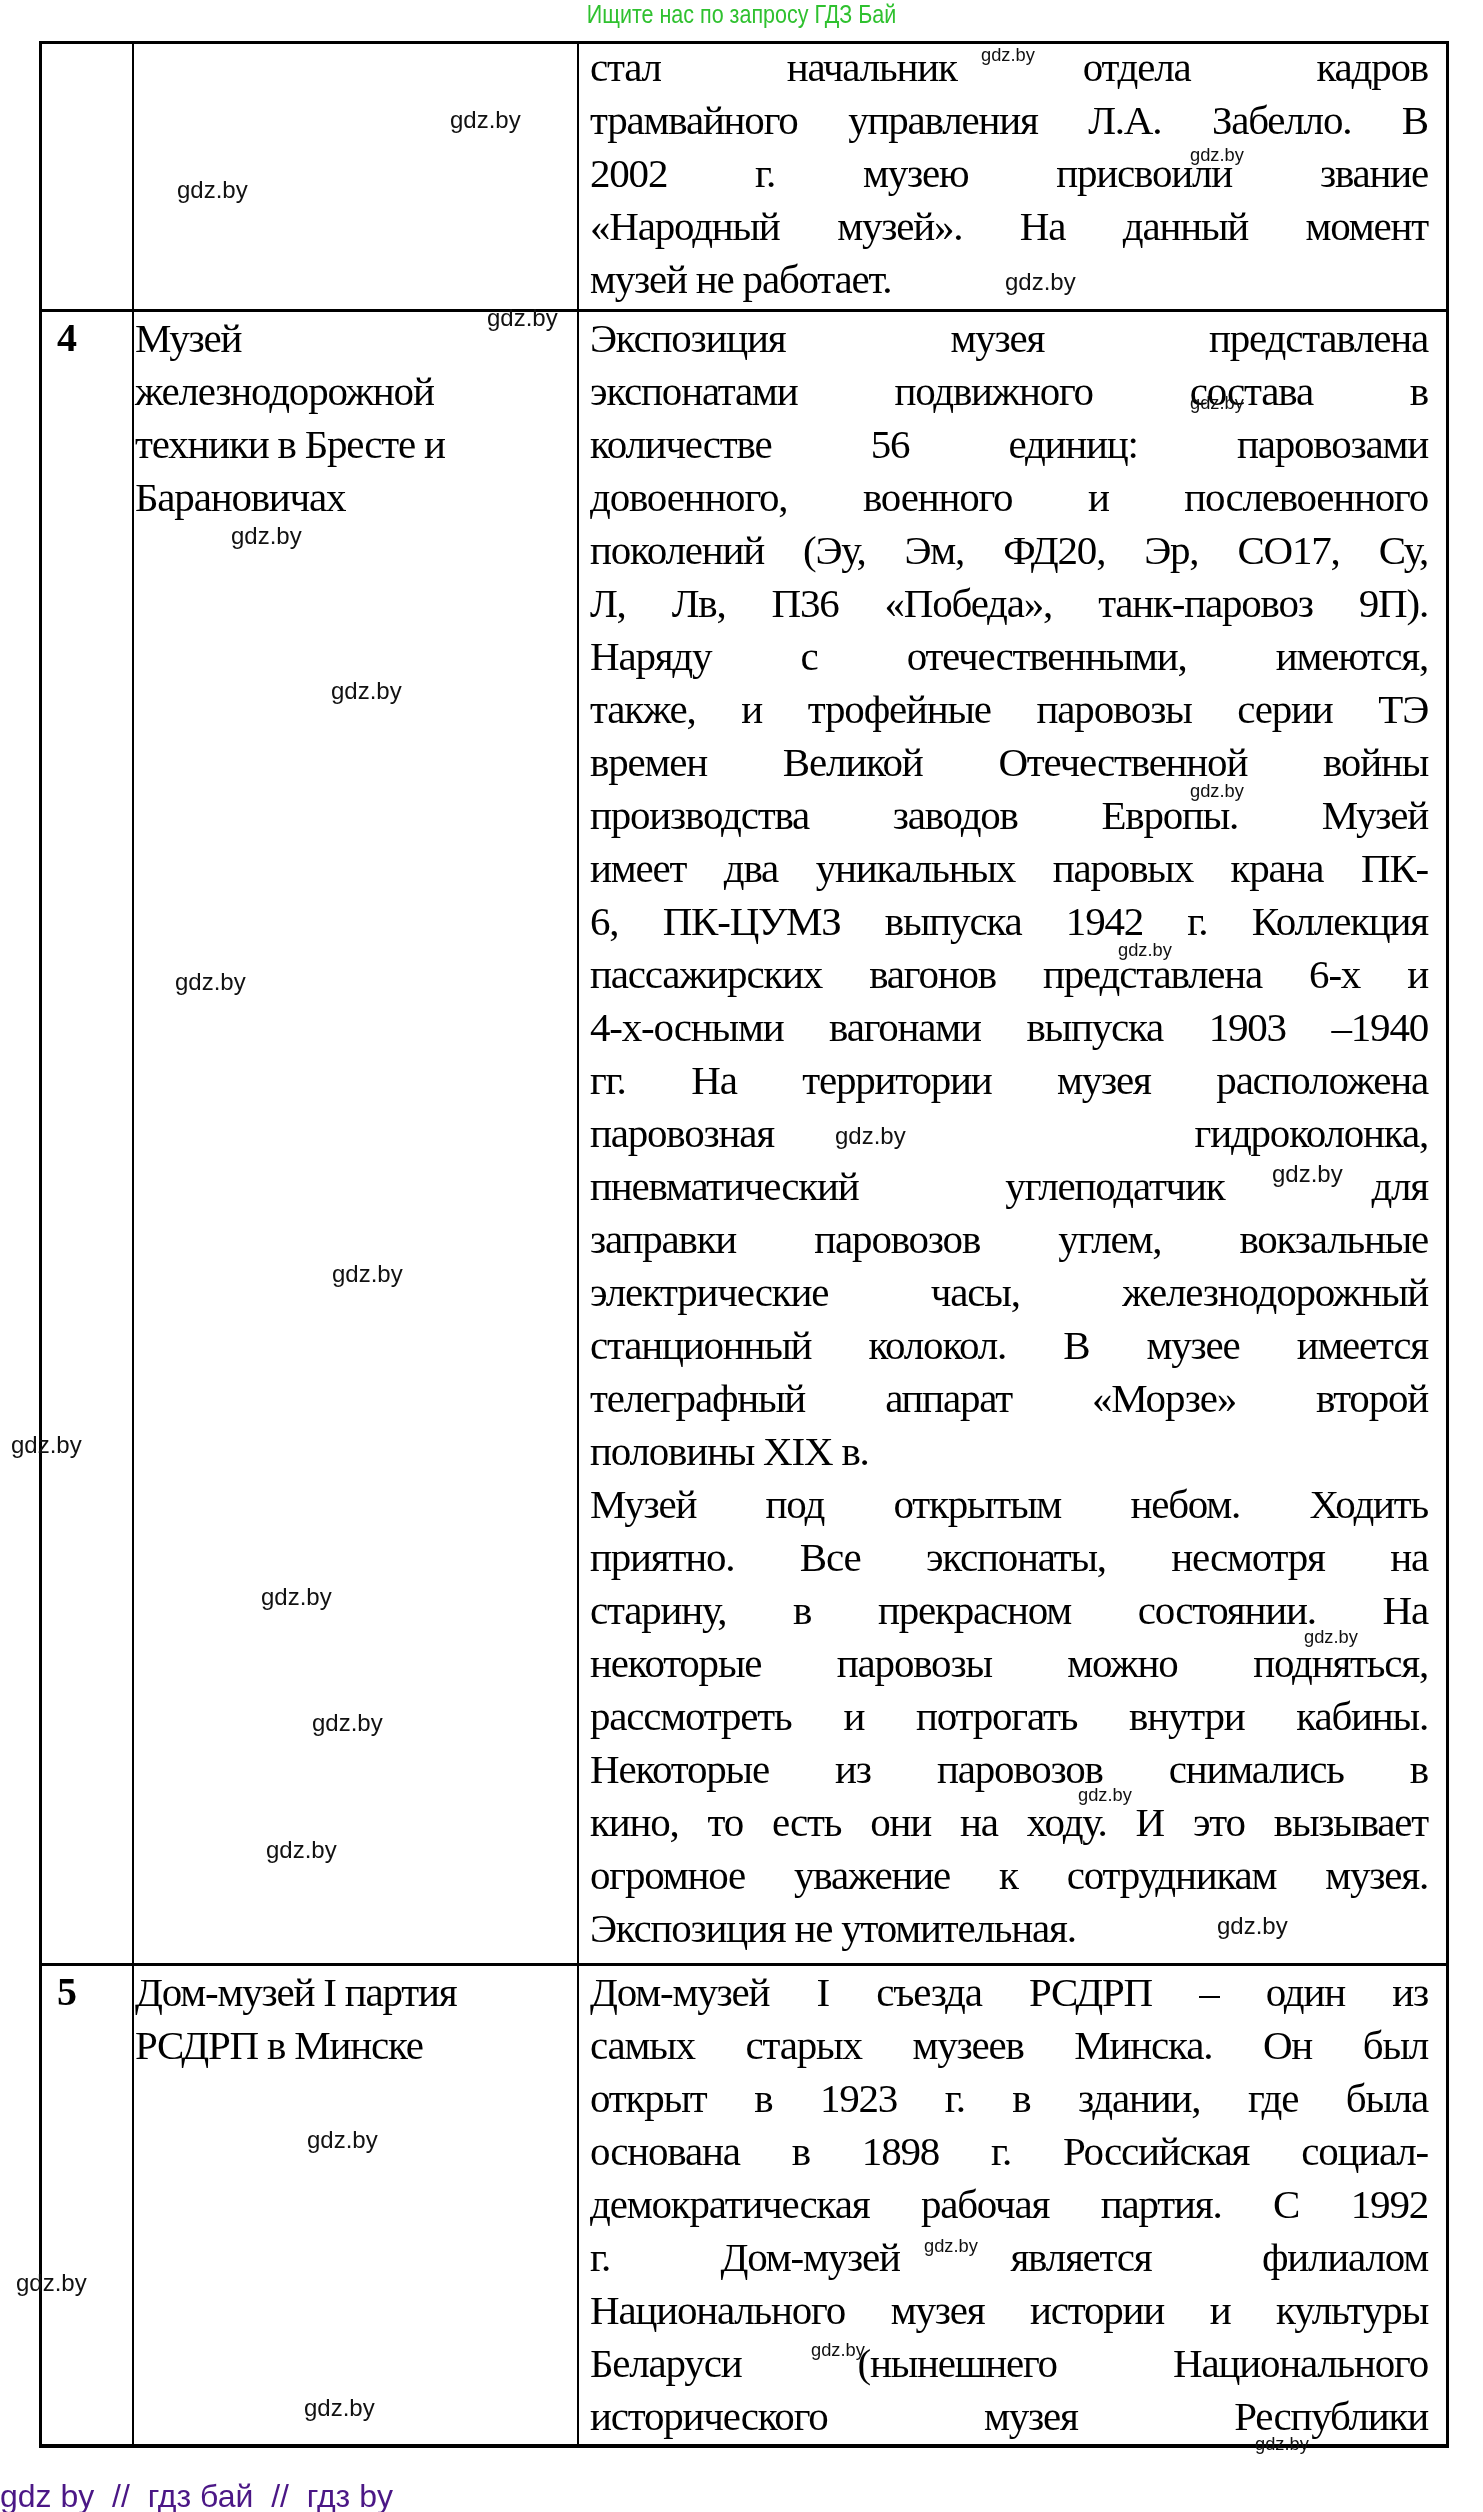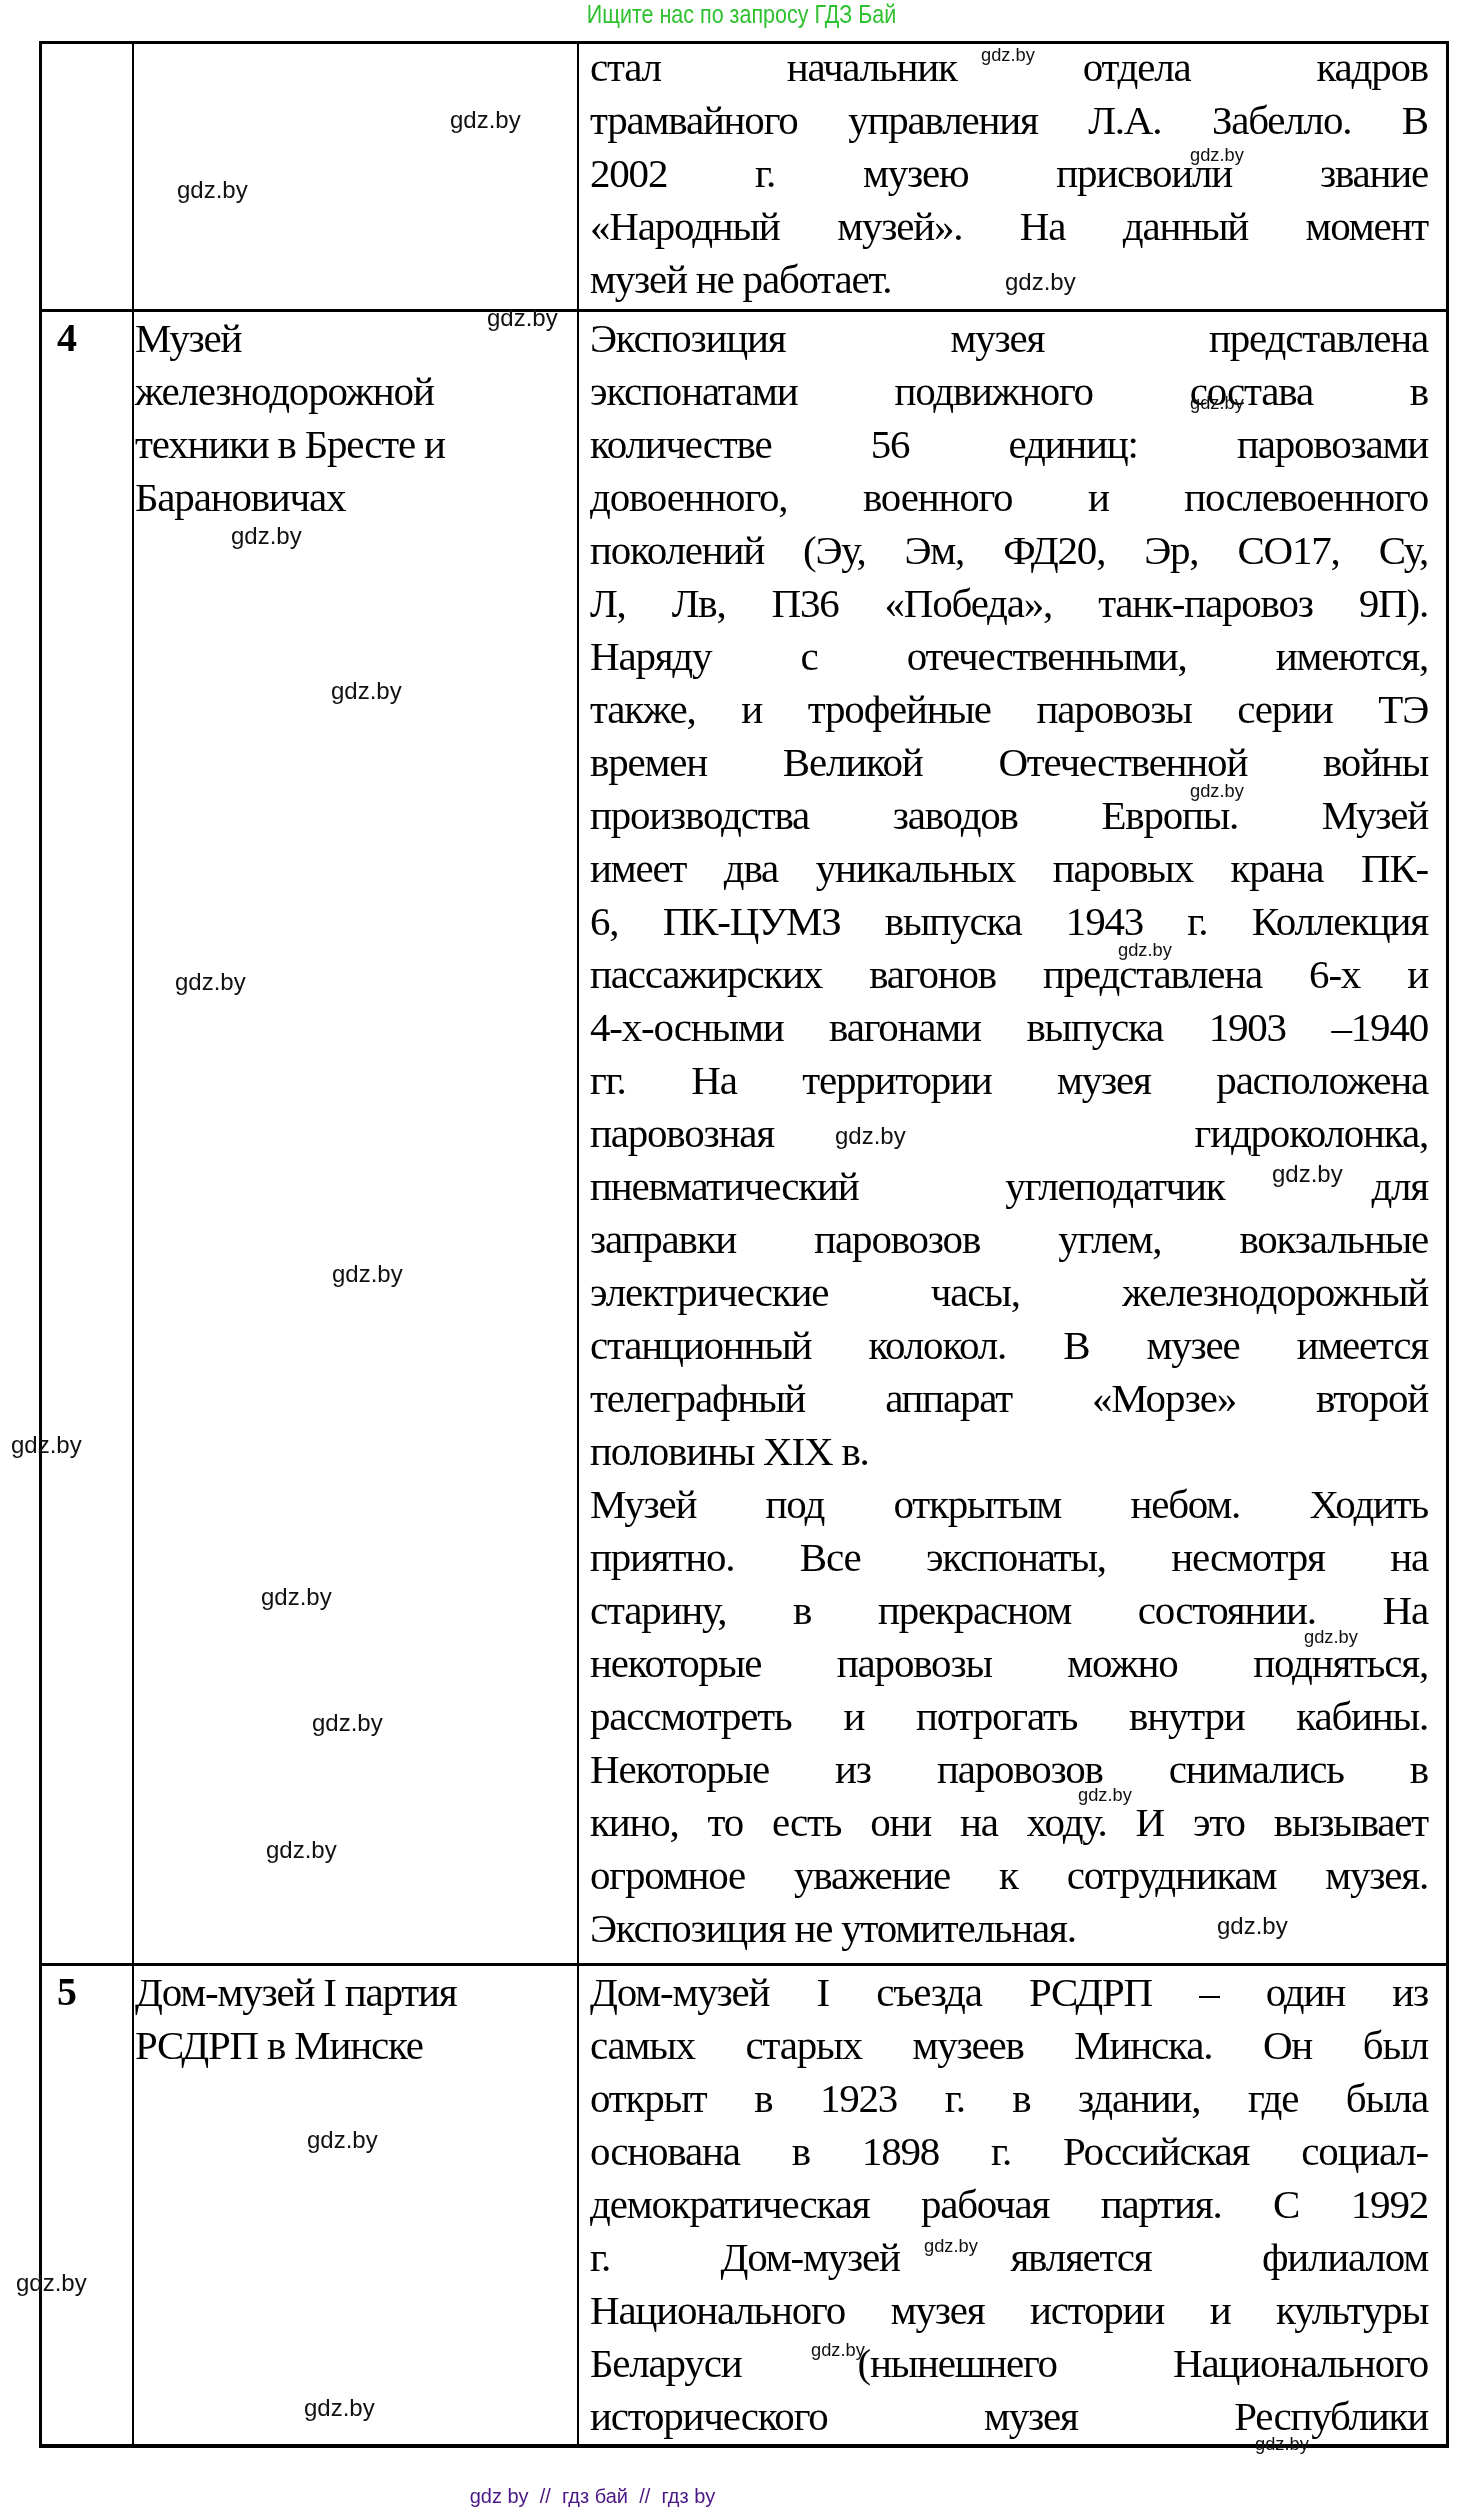--- a/index.html
+++ b/index.html
@@ -1,18 +1,18 @@
 <!DOCTYPE html>
 <html style="font-size:12.7px"><head>
 <meta charset="utf-8">
 <style>
   html,body{margin:0;padding:0;background:#ffffff;}
   body{width:1483px;height:2512px;position:relative;overflow:hidden;font-family:"Liberation Serif",serif;color:#000;}
   .top-banner{position:absolute;left:0;width:1483px;top:0;height:29px;text-align:center;font-family:"Liberation Sans",sans-serif;font-size:25px;line-height:29px;color:#2fc12f;transform:scaleX(0.86);transform-origin:center top;}
-  .footer{position:absolute;left:0;width:1185px;top:2480px;height:32px;text-align:center;font-family:"Liberation Sans",sans-serif;font-size:20px;line-height:32px;color:#4b1786;white-space:pre;}
+  .footer{position:absolute;left:0;width:1185px;top:2480px;height:32px;text-align:left;font-family:"Liberation Sans",sans-serif;font-size:32px;line-height:32px;color:#4b1786;white-space:pre;}
   .table{position:absolute;left:39px;top:41px;width:1410px;height:2407px;}
   .hline{position:absolute;left:0;width:1410px;height:3.2px;background:#000;}
   .vline{position:absolute;top:0;width:3.2px;height:2407px;background:#000;}
   .vline.thin{width:2.4px;}
   .cell-text{position:absolute;left:590px;width:838px;font-size:41px;line-height:53px;}
   .line{display:block;height:53px;white-space:nowrap;text-align:justify;text-align-last:justify;overflow:visible;letter-spacing:-1.2px;}
   .line.last{text-align-last:left;}
   .num{position:absolute;left:57px;font-weight:bold;font-size:40px;line-height:52px;}
   .name{position:absolute;left:135px;width:441px;text-align:left;font-size:41px;line-height:53px;letter-spacing:-1.2px;}
   .name span{display:block;}
@@ -55,21 +55,21 @@
   <span class="line">экспонатами подвижного состава в</span>
   <span class="line">количестве 56 единиц: паровозами</span>
   <span class="line">довоенного, военного и послевоенного</span>
   <span class="line">поколений (Эу, Эм, ФД20, Эр, СО17, Су,</span>
   <span class="line">Л, Лв, П36 «Победа», танк-паровоз 9П).</span>
   <span class="line">Наряду с отечественными, имеются,</span>
   <span class="line">также, и трофейные паровозы серии ТЭ</span>
   <span class="line">времен Великой Отечественной войны</span>
   <span class="line">производства заводов Европы. Музей</span>
   <span class="line">имеет два уникальных паровых крана ПК-</span>
-  <span class="line">6, ПК-ЦУМЗ выпуска 1943 г. Коллекция</span>
+  <span class="line">6, ПК-ЦУМЗ выпуска 1942 г. Коллекция</span>
   <span class="line">пассажирских вагонов представлена 6-х и</span>
   <span class="line">4-х-осными вагонами выпуска 1903 –1940</span>
   <span class="line">гг. На территории музея расположена</span>
   <span class="line">паровозная гидроколонка,</span>
   <span class="line">пневматический углеподатчик для</span>
   <span class="line">заправки паровозов углем, вокзальные</span>
   <span class="line">электрические часы, железнодорожный</span>
   <span class="line">станционный колокол. В музее имеется</span>
   <span class="line">телеграфный аппарат «Морзе» второй</span>
   <span class="line last">половины XIX в.</span>

